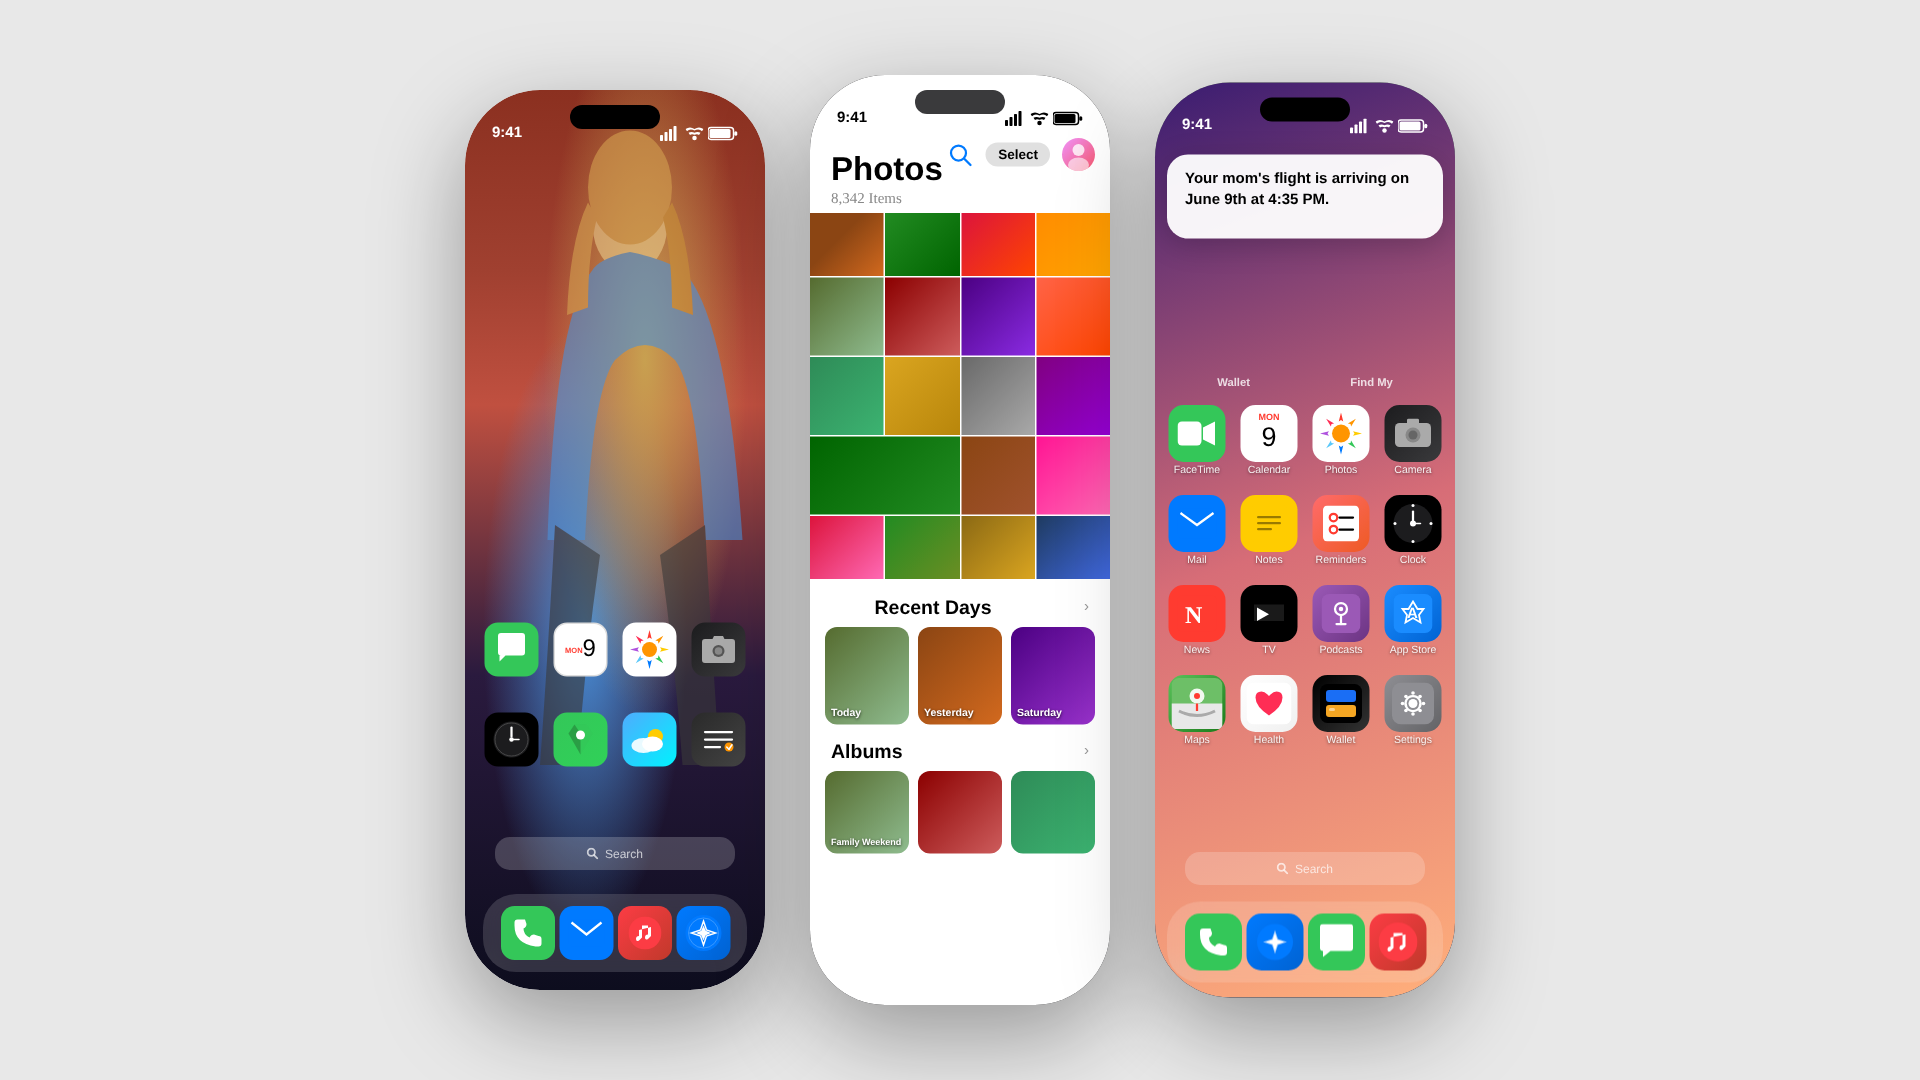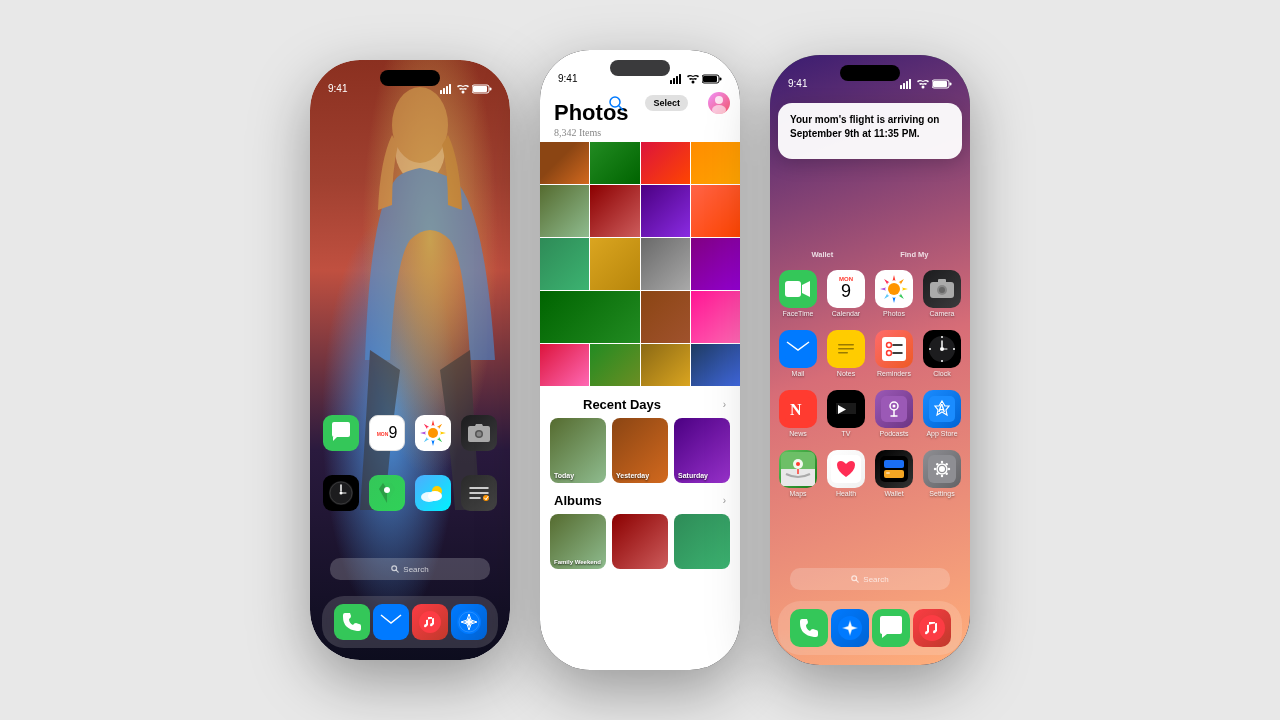--- a/index.html
+++ b/index.html
@@ -56,21 +56,21 @@
       height: 40px;
       display: flex;
       align-items: flex-end;
       justify-content: space-between;
       padding: 0 18px 6px;
       z-index: 9;
       font-size: 9px;
       font-weight: 600;
     }
 
-    .status-time { font-size: 10px; font-weight: 400; }
+    .status-time { font-size: 10px; font-weight: 700; }
     .status-icons { display: flex; gap: 3px; align-items: center; }
 
     .dock-row {
       position: absolute;
       bottom: 12px;
       left: 12px;
       right: 12px;
       display: flex;
       justify-content: space-around;
       align-items: center;
@@ -157,21 +157,21 @@
       color: #888;
       margin-top: 1px;
       font-family: Liberation Serif, serif;
     }
 
     .photos-toolbar {
       position: absolute;
       top: 42px;
       right: 10px;
       display: flex;
-      gap: 20px;
+      gap: 8px;
       align-items: center;
     }
 
     .toolbar-btn {
       background: #e0e0e0;
       border-radius: 14px;
       padding: 3px 8px;
       font-size: 9px;
       font-weight: 600;
       color: #000;
@@ -718,21 +718,21 @@
           </svg>
         <svg width="20" height="10" viewBox="0 0 20 10">
             <rect x="0" y="1" width="17" height="8" rx="2" stroke="white" stroke-width="1" fill="none"></rect>
             <rect x="17.5" y="3.5" width="2" height="3" rx="1" fill="white"></rect>
             <rect x="1" y="2" width="14" height="6" rx="1" fill="white"></rect>
           </svg>
       </div>
     </div>
 
     <div class="notification-card">
-      <div class="notif-title">Your mom's flight is arriving on September 9th at 11:35 PM.</div>
+      <div class="notif-title">Your mom's flight is arriving on June 9th at 4:35 PM.</div>
     </div>
 
     <div class="widget-labels-row" style="top:195px;">
       <span class="widget-label">Wallet</span>
       <span class="widget-label">Find My</span>
     </div>
 
     <div class="phone3-app-grid" style="top:215px;">
       <div class="p3-app-cell">
         <div class="p3-app-icon icon-facetime">

